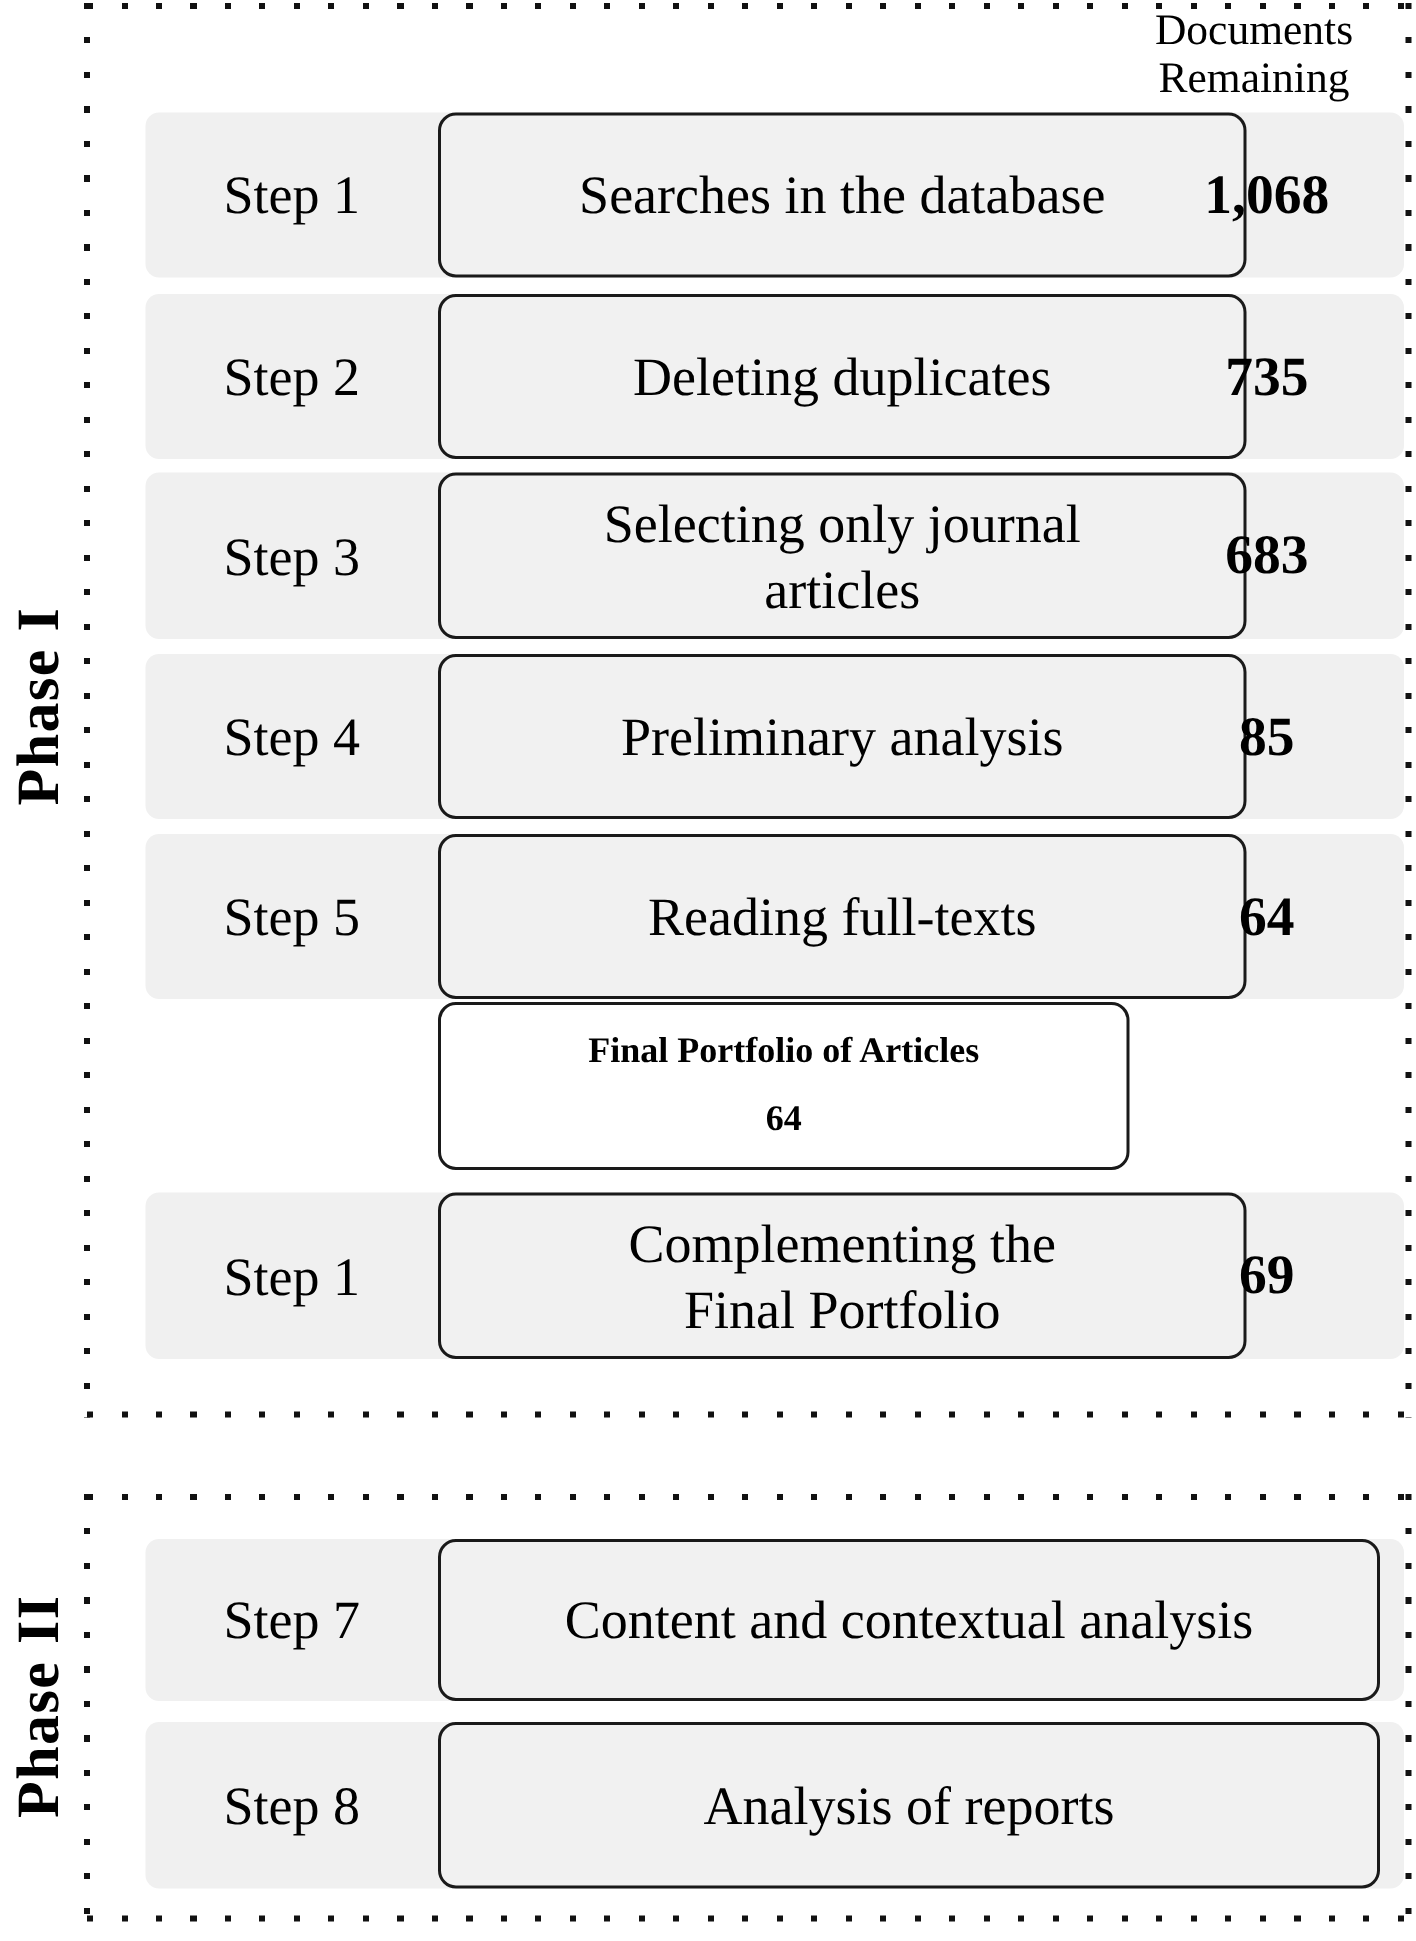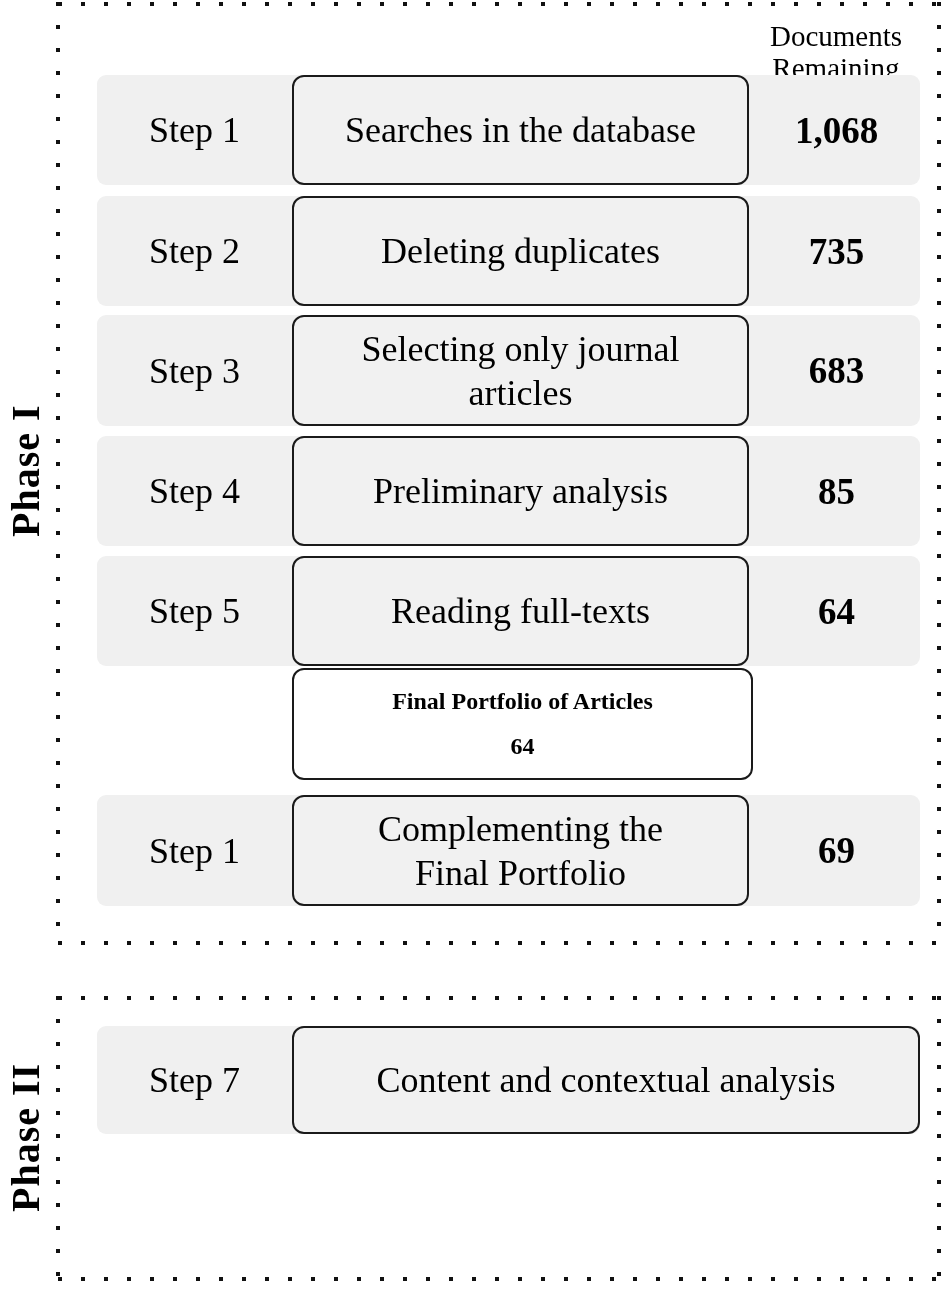--- a/index.html
+++ b/index.html
@@ -47,28 +47,28 @@
 
   
   .col-header {
     position: absolute;
     left: 750px;
     width: 172px;
     top: 4px;
     text-align: center;
     font-size: 29px;
     line-height: 32px;
-    margin-top: 16px;
   }
 
   
   .row {
     position: absolute;
     left: 97px;
     width: 823px;
+    padding-left: 16px;
   }
   .band {
     position: absolute;
     inset: 0;
     background: #f0f0f0;
     border-radius: 9px;
   }
   .step-label {
     position: absolute;
     left: 0;
@@ -78,21 +78,21 @@
     display: flex;
     align-items: center;
     justify-content: center;
     font-size: 36px;
   }
   .step-box {
     position: absolute;
     left: 195px;
     top: 0;
     bottom: 0;
-    width: 457px;
+    width: 539px;
     background: #f1f1f1;
     border: 2.5px solid #1a1a1a;
     border-radius: 12px;
     display: flex;
     flex-direction: column;
     align-items: center;
     justify-content: center;
     text-align: center;
     font-size: 36px;
     line-height: 44px;
@@ -230,14 +230,21 @@
   </div>
 
   <div class="row wide r7">
     <div class="band"></div>
     <div class="step-label">Step 7</div>
     <div class="step-box">
       <span class="line">Content and contextual analysis</span>
     </div>
   </div>
 
+  <div class="row wide r8">
+    <div class="band"></div>
+    <div class="step-label">Step 8</div>
+    <div class="step-box">
+      <span class="line">Analysis of reports</span>
+    </div>
+  </div>
 
 </div>
 
 </body></html>

